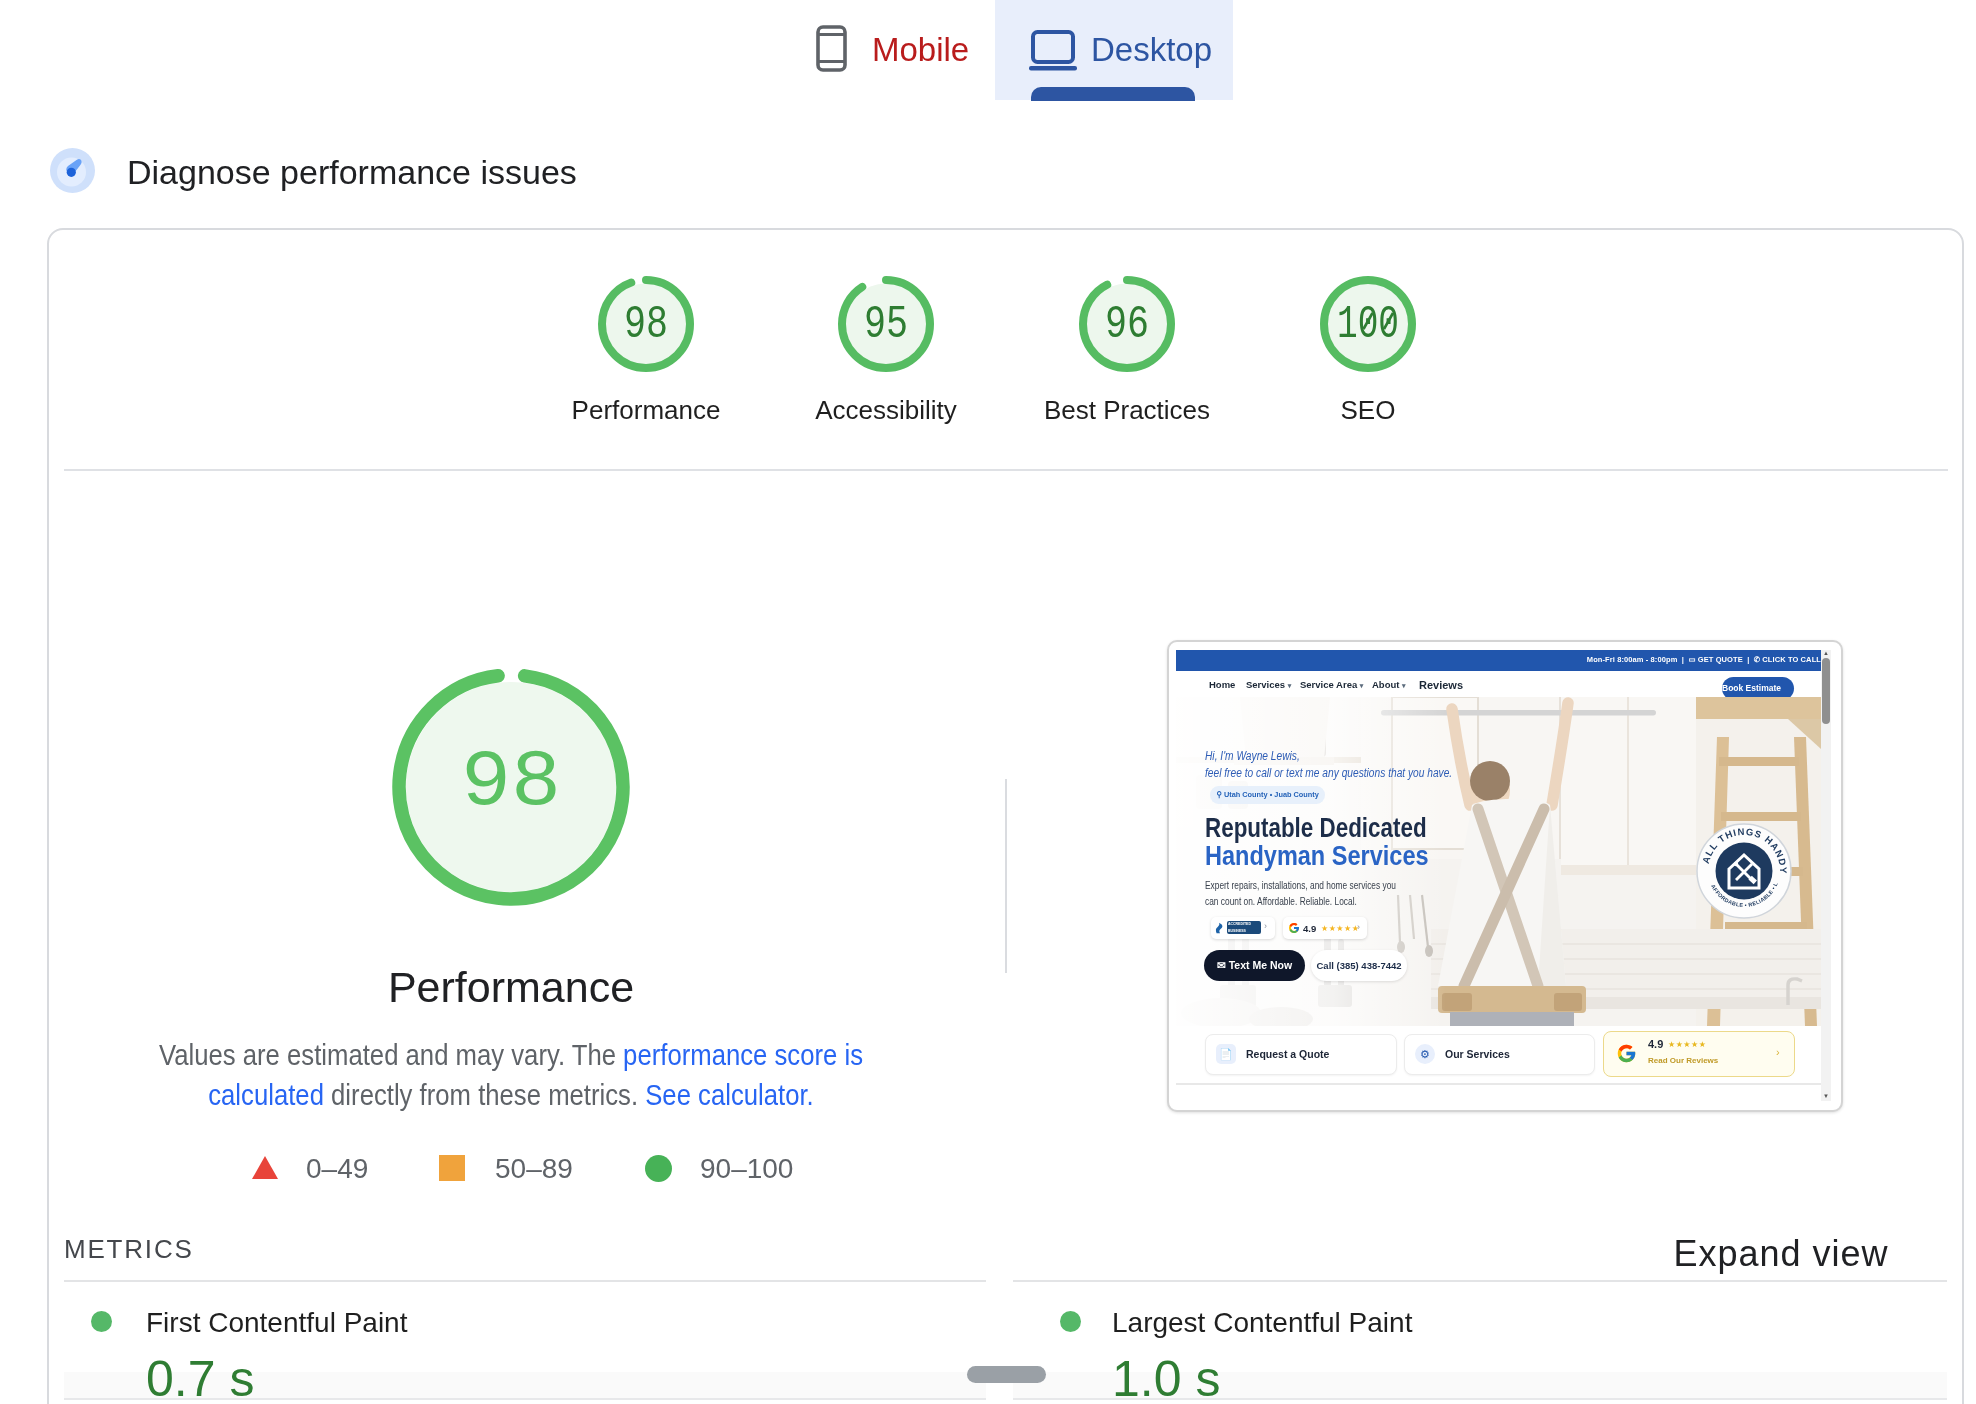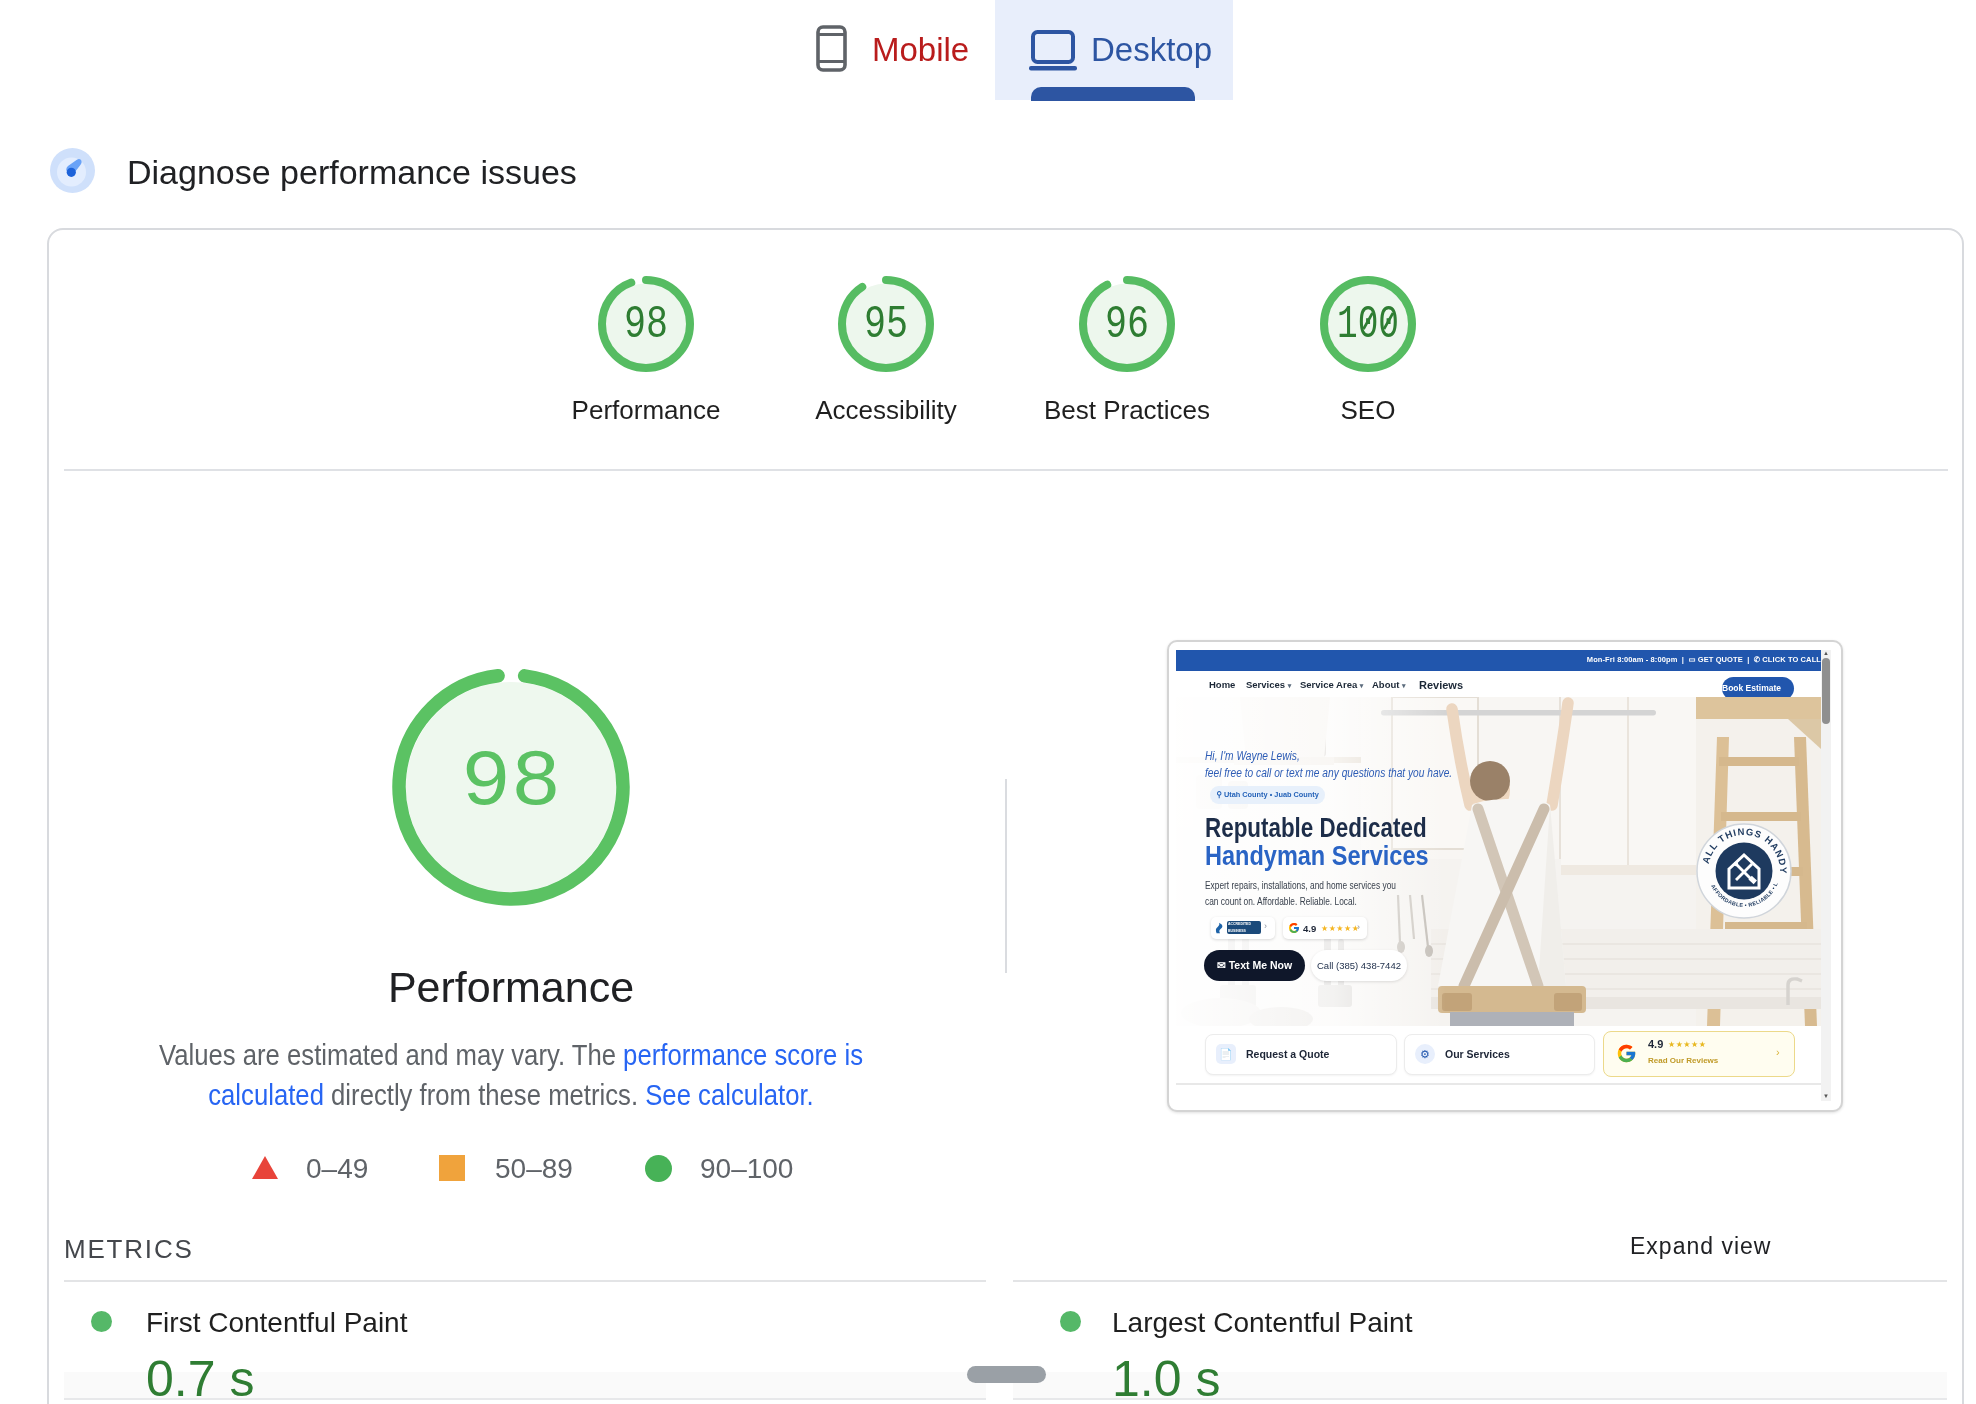--- a/index.html
+++ b/index.html
@@ -82,21 +82,21 @@
 </svg>
 <div class="a" style="left:306px;top:1153px;font-size:28px;color:#5f6368">0–49</div>
 <div class="a" style="left:439px;top:1155px;width:26px;height:26px;background:#f0a33c"></div>
 <div class="a" style="left:495px;top:1153px;font-size:28px;color:#5f6368">50–89</div>
 <div class="a" style="left:645px;top:1155px;width:27px;height:27px;border-radius:50%;background:#47b257"></div>
 <div class="a" style="left:700px;top:1153px;font-size:28px;color:#5f6368">90–100</div>
 
 <div class="a" style="left:1005px;top:779px;width:2px;height:194px;background:#dadce0"></div>
 
 <div class="a" style="left:64px;top:1234px;font-size:26px;letter-spacing:1.8px;color:#44474c">METRICS</div>
-<div class="a" style="left:1630px;top:1233px;width:302px;text-align:left;font-size:23px;letter-spacing:1px;color:#202124">Expand view</div>
+<div class="a" style="left:1630px;top:1233px;width:302px;text-align:center;font-size:36px;letter-spacing:1px;color:#202124">Expand view</div>
 <div class="a" style="left:64px;top:1280px;width:922px;height:2px;background:#e3e4e6"></div>
 <div class="a" style="left:1013px;top:1280px;width:934px;height:2px;background:#e3e4e6"></div>
 <div class="a" style="left:64px;top:1372px;width:922px;height:26px;background:#fafafa"></div>
 <div class="a" style="left:1013px;top:1372px;width:934px;height:26px;background:#fafafa"></div>
 <div class="a" style="left:64px;top:1398px;width:922px;height:2px;background:#e7e8ea"></div>
 <div class="a" style="left:1013px;top:1398px;width:934px;height:2px;background:#e7e8ea"></div>
 <div class="a" style="left:91px;top:1311px;width:21px;height:21px;border-radius:50%;background:#55b868"></div>
 <div class="a" style="left:146px;top:1307px;font-size:28px;color:#1f1f1f">First Contentful Paint</div>
 <div class="a" style="left:146px;top:1350px;font-size:50px;color:#2f7d33">0.7 s</div>
 <div class="a" style="left:1060px;top:1311px;width:21px;height:21px;border-radius:50%;background:#55b868"></div>
@@ -236,21 +236,21 @@
       <path fill="#FF3D00" d="M6.306,14.691l6.571,4.819C14.655,15.108,18.961,12,24,12c3.059,0,5.842,1.154,7.961,3.039l5.657-5.657C34.046,6.053,29.268,4,24,4C16.318,4,9.656,8.337,6.306,14.691z"></path>
       <path fill="#4CAF50" d="M24,44c5.166,0,9.86-1.977,13.409-5.192l-6.19-5.238C29.211,35.091,26.715,36,24,36c-5.202,0-9.619-3.317-11.283-7.946l-6.522,5.025C9.505,39.556,16.227,44,24,44z"></path>
       <path fill="#1976D2" d="M43.611,20.083H42V20H24v8h11.303c-0.792,2.237-2.231,4.166-4.087,5.571c0.001-0.001,0.002-0.001,0.003-0.002l6.19,5.238C36.971,39.205,44,34,44,24C44,22.659,43.862,21.35,43.611,20.083z"></path>
     </svg>
     <div class="a" style="left:20px;top:6px;font-size:9.5px;font-weight:700;color:#1d2536">4.9</div>
     <div class="a" style="left:38px;top:7px;font-size:8px;color:#f5b623;letter-spacing:.5px">★★★★★</div>
     <div class="a" style="left:74px;top:5px;font-size:9px;color:#8a93a0">›</div>
   </div>
 
   <div class="a" style="left:28px;top:300px;width:101px;height:31px;background:#0f172a;border-radius:16px;color:#fff;font-size:10.5px;font-weight:700;text-align:center;line-height:31px">✉ Text Me Now</div>
-  <div class="a" style="left:135px;top:300px;width:96px;height:31px;background:#fff;border-radius:16px;color:#1d2d49;font-size:9.5px;font-weight:400;text-align:center;line-height:31px;box-shadow:0 1px 3px rgba(0,0,0,.12)">Call (385) 438-7442</div>
+  <div class="a" style="left:135px;top:300px;width:96px;height:31px;background:#fff;border-radius:16px;color:#1d2d49;font-size:9.5px;font-weight:700;text-align:center;line-height:31px;box-shadow:0 1px 3px rgba(0,0,0,.12)">Call (385) 438-7442</div>
 
   <div class="a" style="left:29px;top:384px;width:190px;height:39px;background:#fff;border:1px solid #ececec;border-radius:8px;box-shadow:0 1px 2px rgba(0,0,0,.05)">
     <div class="a" style="left:10px;top:9px;width:20px;height:20px;background:#e8effc;border-radius:5px;color:#2156ad;font-size:11px;text-align:center;line-height:20px">📄</div>
     <div class="a" style="left:40px;top:13px;font-size:10.5px;font-weight:700;color:#1d2536">Request a Quote</div>
   </div>
   <div class="a" style="left:228px;top:384px;width:189px;height:39px;background:#fff;border:1px solid #ececec;border-radius:8px;box-shadow:0 1px 2px rgba(0,0,0,.05)">
     <div class="a" style="left:10px;top:9px;width:20px;height:20px;background:#e8effc;border-radius:50%;color:#2156ad;font-size:11px;text-align:center;line-height:20px">⚙</div>
     <div class="a" style="left:40px;top:13px;font-size:10.5px;font-weight:700;color:#1d2536">Our Services</div>
   </div>
   <div class="a" style="left:427px;top:381px;width:190px;height:44px;background:#fffdf0;border:1px solid #ecd98a;border-radius:8px">

